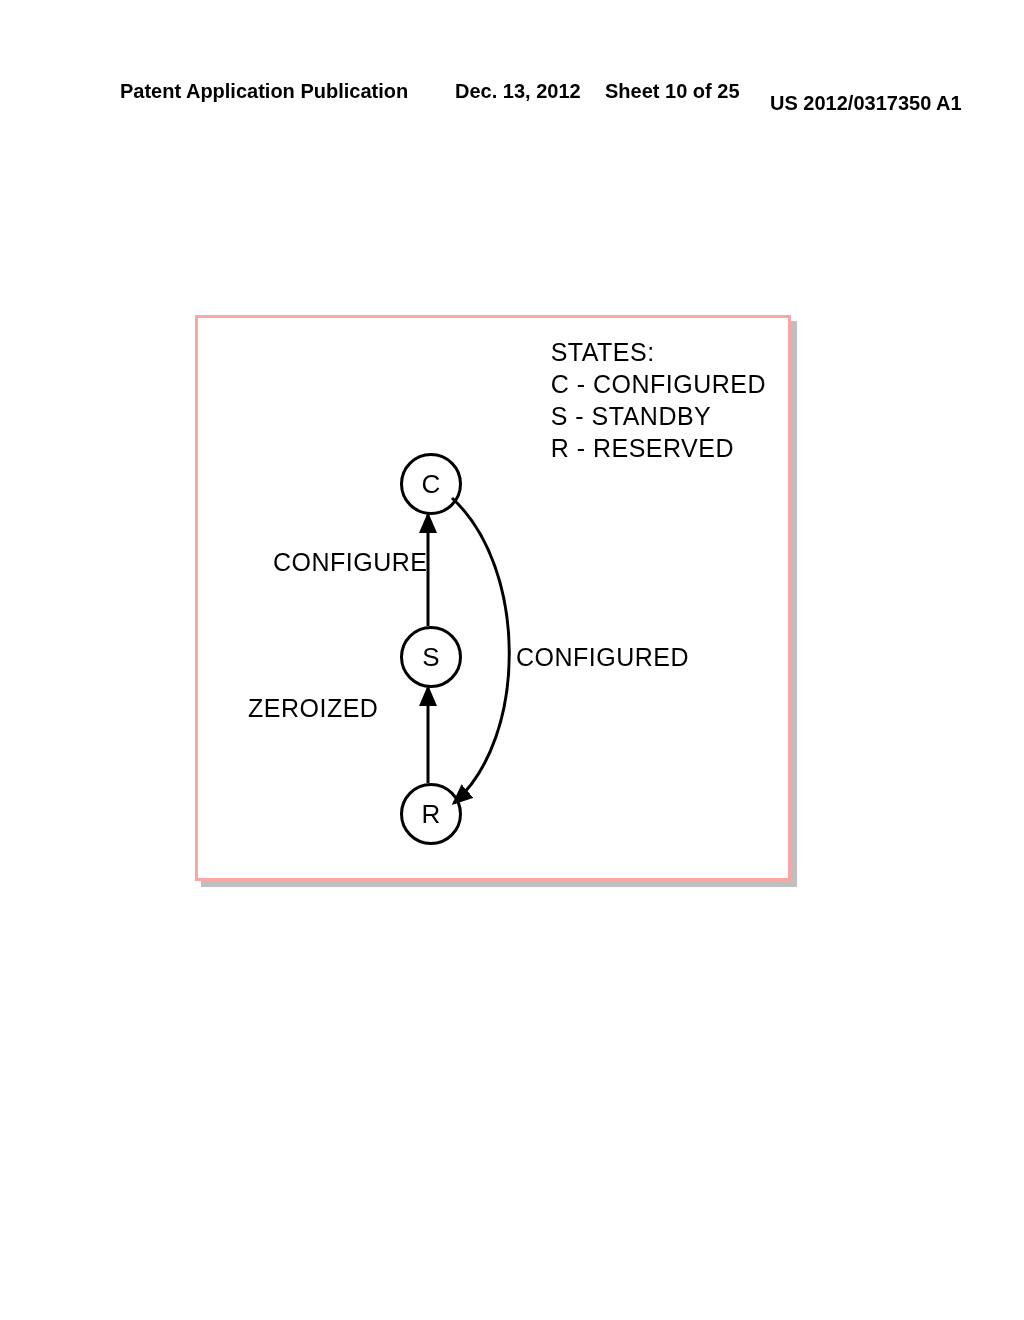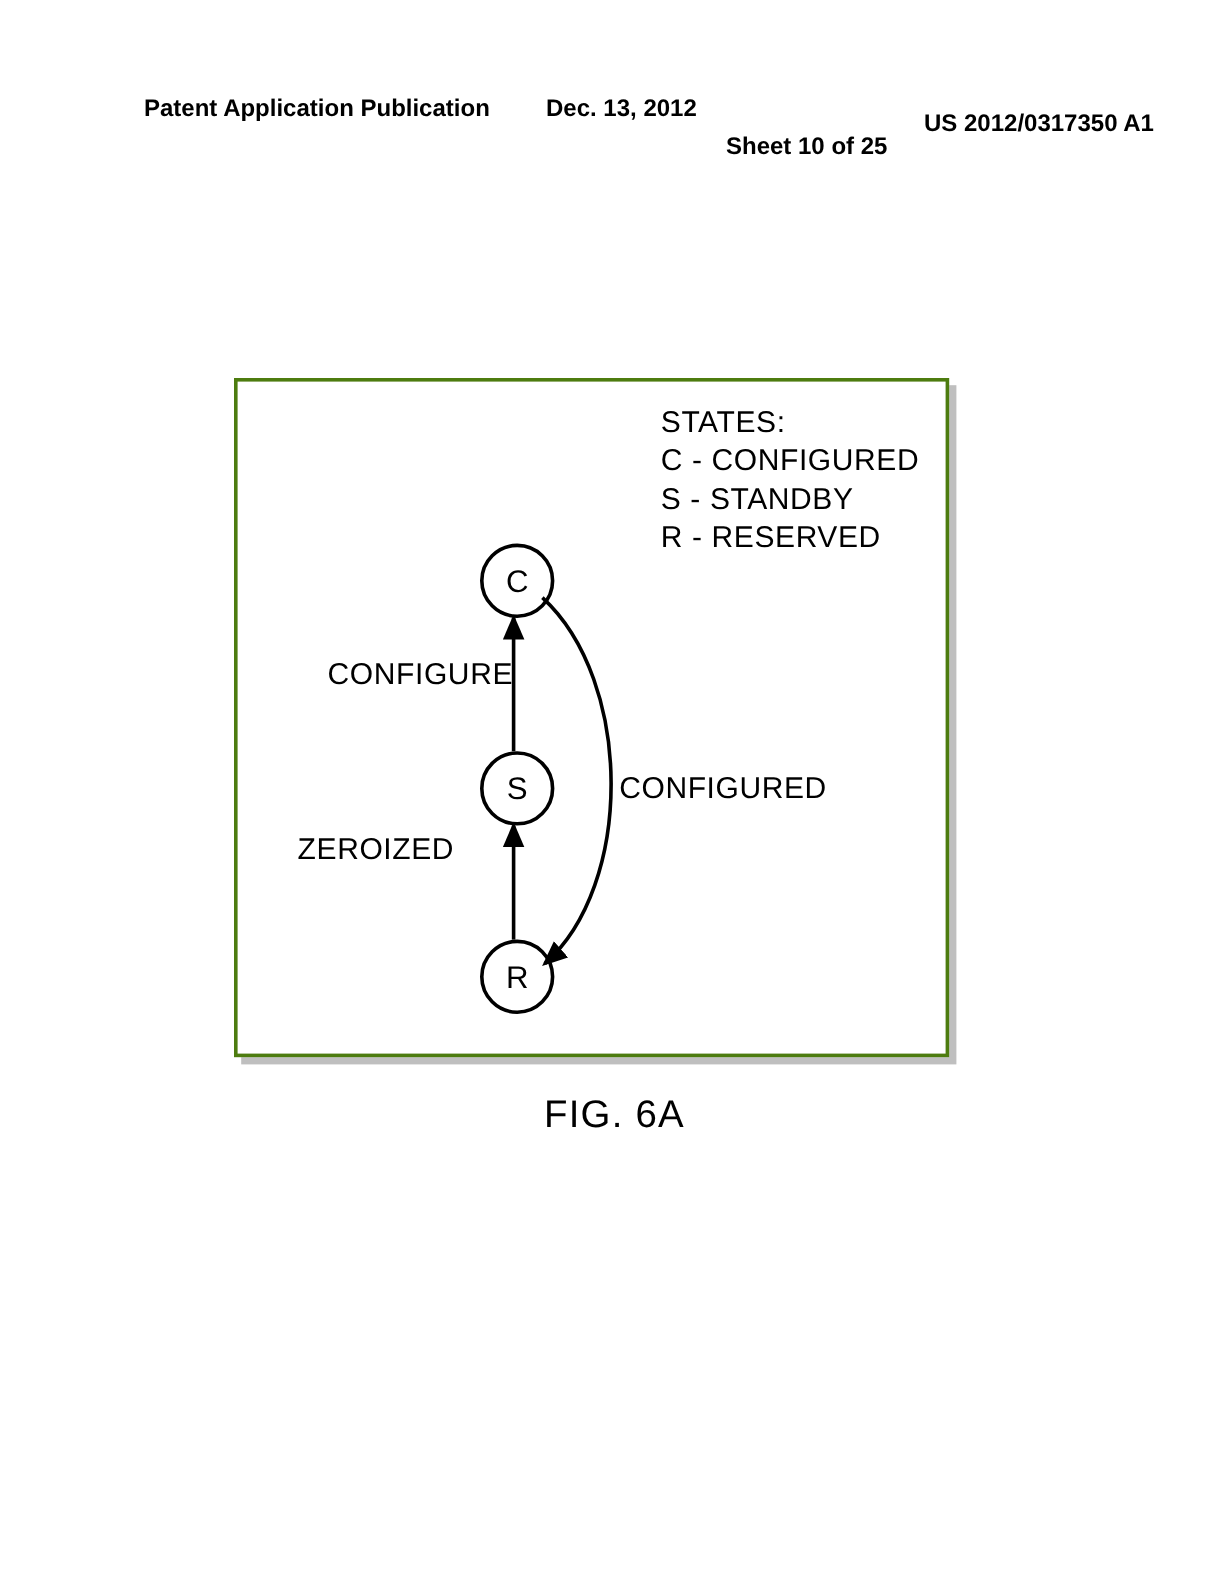--- a/index.html
+++ b/index.html
@@ -27,34 +27,33 @@
     position: absolute;
     left: 120px;
   }
   .header .date {
     position: absolute;
     left: 455px;
   }
   .header .sheet {
     position: absolute;
     left: 605px;
-    margin-top: 31px;
   }
   .header .appnum {
     position: absolute;
     left: 770px;
     margin-top: 12px;
   }
   .figure-box {
     position: absolute;
     left: 195px;
     top: 315px;
     width: 590px;
     height: 560px;
-    border: 3px solid #4d7c0f;
+    border: 3px solid #fca5a5;
     box-shadow: 6px 6px 0 #bfbfbf;
     background: #fff;
   }
   .legend {
     position: absolute;
     right: 22px;
     top: 18px;
     font-size: 25px;
     font-weight: 400;
     letter-spacing: 0.5px;
@@ -143,15 +142,14 @@
 
       <line x1="230" y1="308" x2="230" y2="197" stroke="#000" stroke-width="3" marker-end="url(#arrowhead)"></line>
 
       <line x1="230" y1="465" x2="230" y2="370" stroke="#000" stroke-width="3" marker-end="url(#arrowhead)"></line>
 
       <path d="M 254 180 C 330 250, 330 420, 256 485" stroke="#000" stroke-width="3" fill="none" marker-end="url(#arrowhead)"></path>
     </svg>
 
   </div>
 
-  <div class="fig-caption">FIG. 6A</div>
 
 </div>
 
 </body></html>

